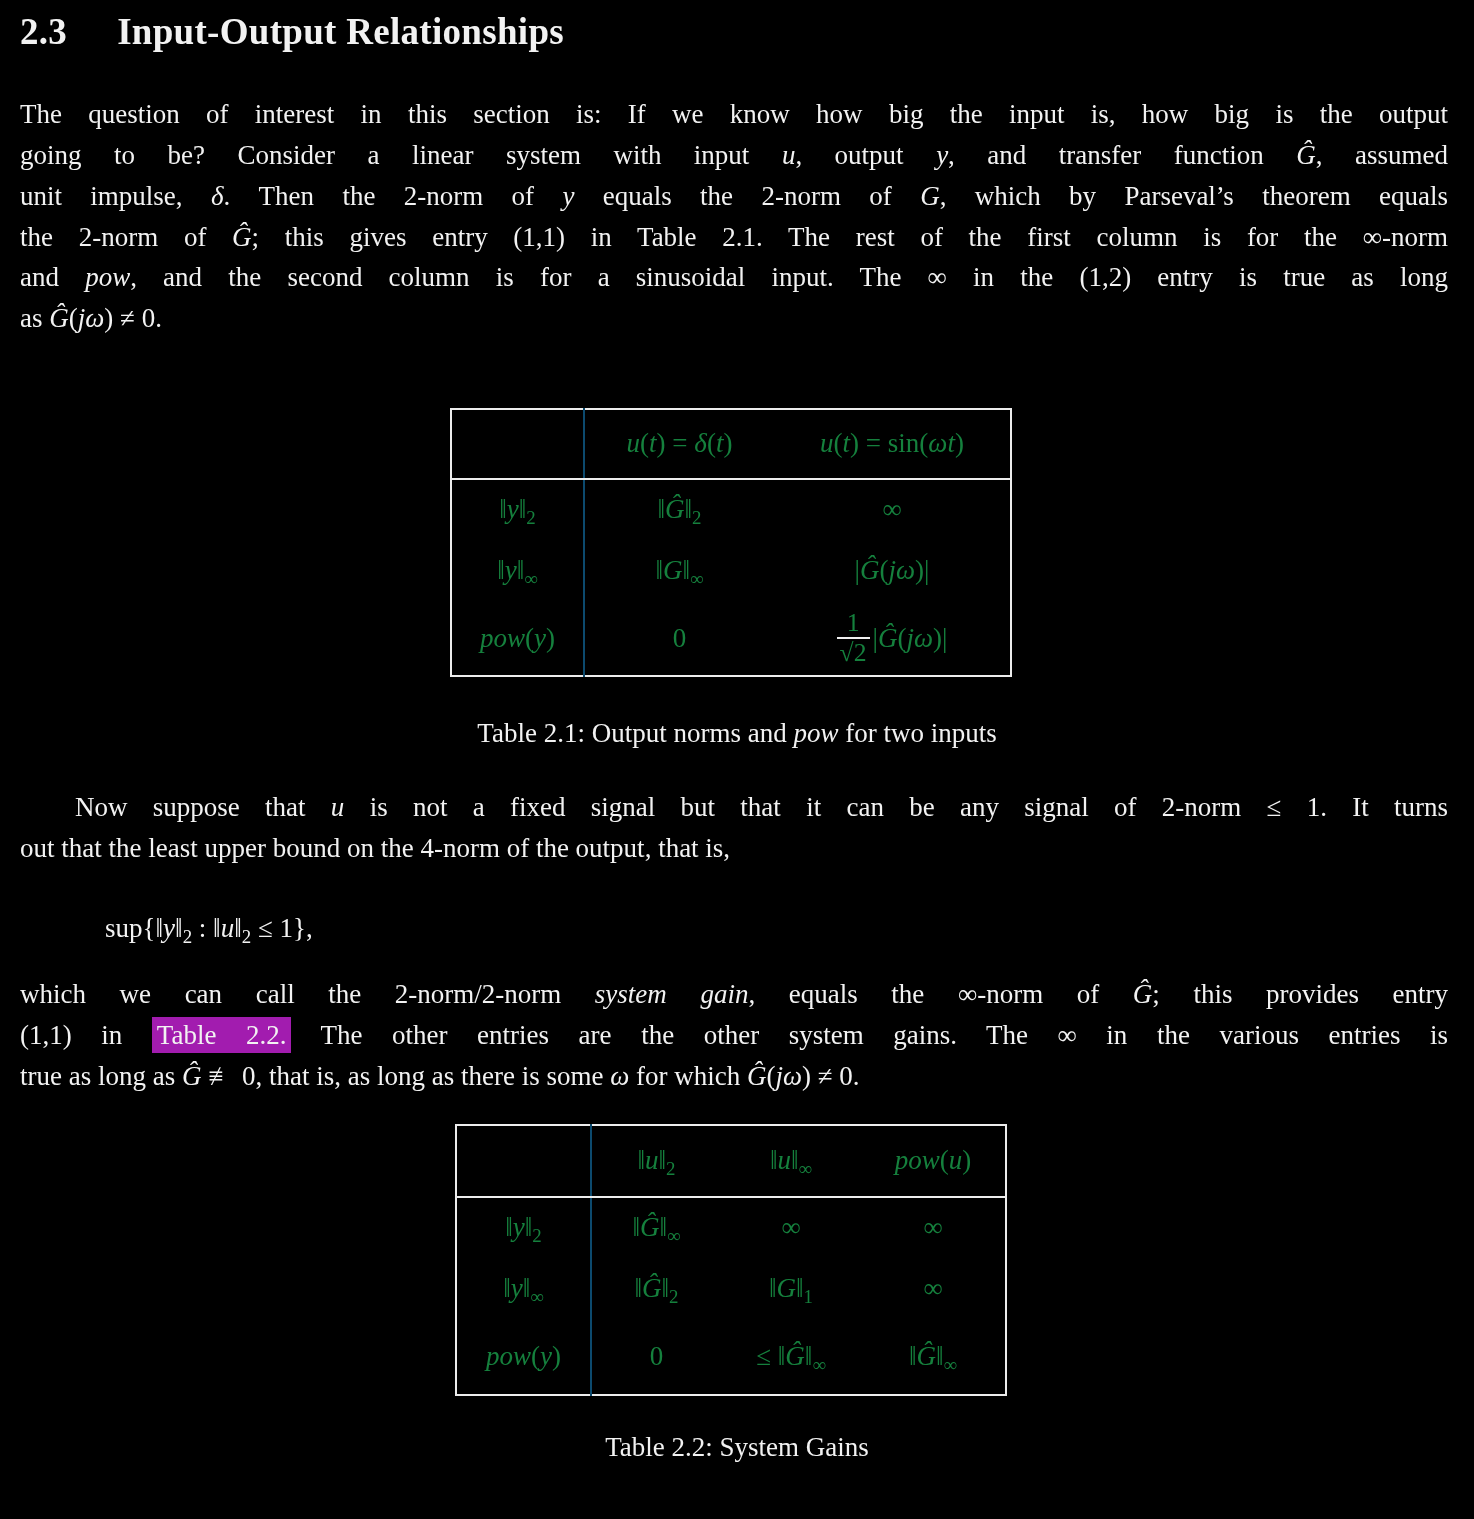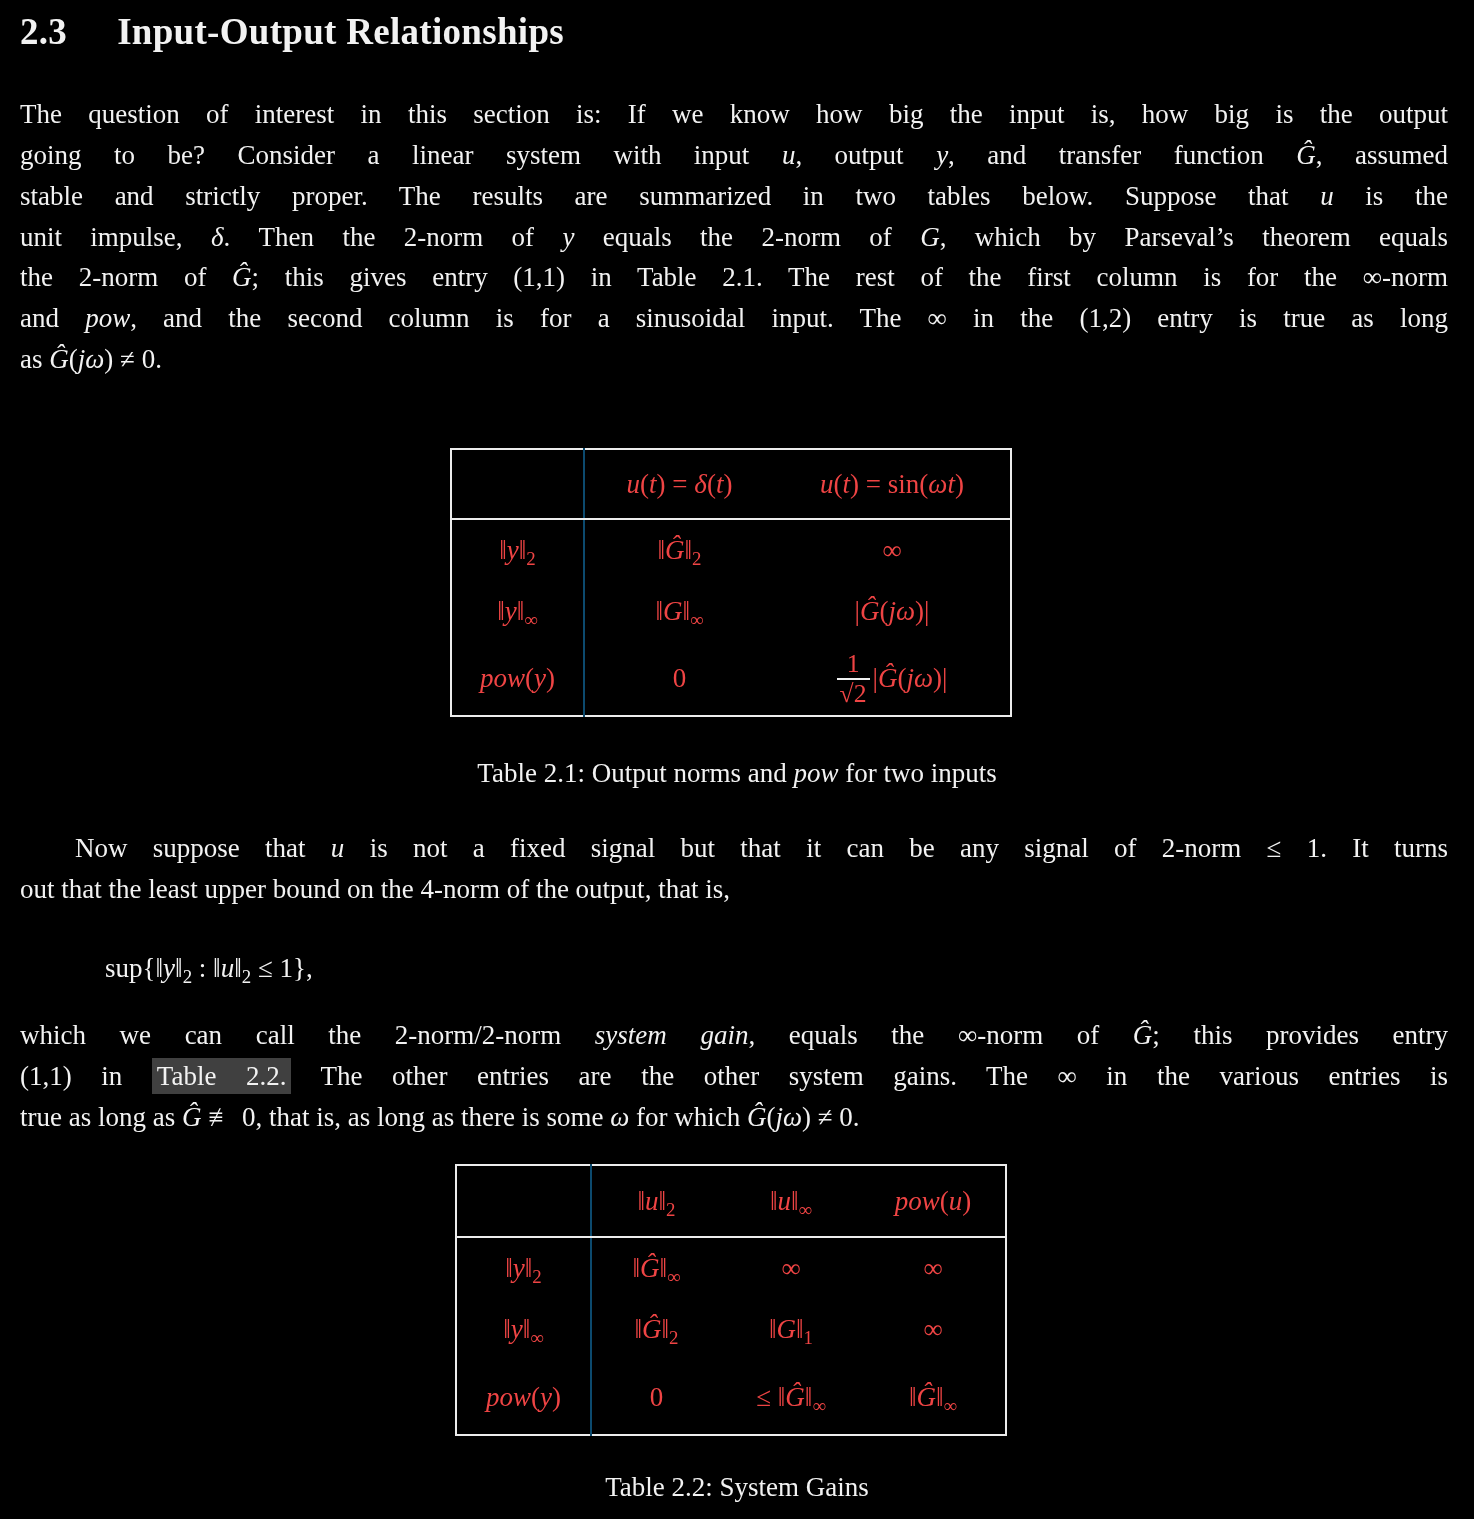--- a/index.html
+++ b/index.html
@@ -45,21 +45,21 @@
   .equation {
     margin: 39px 0 0 105px;
     line-height: 40.7px;
   }
 
   .twrap21 { margin: 69px 0 0 450px; }
   .twrap22 { margin: 27px 0 0 455px; }
   table.mtable {
     border-collapse: collapse;
     border: 2px solid #ececec;
-    color: #ef4444;
+    color: #15803d;
     font-size: 27px;
   }
   table.mtable td {
     padding: 0;
     vertical-align: middle;
   }
   td.rowlabel {
     border-right: 2px solid #0c4a6e;
     text-align: center;
     padding-left: 17px;
@@ -104,37 +104,36 @@
     display: inline-block;
     text-align: center;
     line-height: 1.1;
     font-size: 0.95em;
   }
   .fnum { display: block; padding: 0 3px; }
   .fden { display: block; border-top: 2px solid #f0f0f0; padding: 0 3px; }
 
   
   .link-box {
-    background: #404040;
+    background: #a21caf;
     padding: 3px 5px;
   }
 </style>
 </head>
 <body>
 
 <div class="page">
 
   <h1 class="heading">
     <span class="sec-num">2.3</span><span>Input-Output Relationships</span>
   </h1>
 
   <div class="para p1">
     <div class="jline">The question of interest in this section is: If we know how big the input is, how big is the output</div>
     <div class="jline">going to be? Consider a linear system with input <i>u</i>, output <i>y</i>, and transfer function <i>Ĝ</i>, assumed</div>
-    <div class="jline">stable and strictly proper. The results are summarized in two tables below. Suppose that <i>u</i> is the</div>
     <div class="jline">unit impulse, <i>δ</i>. Then the 2-norm of <i>y</i> equals the 2-norm of <i>G</i>, which by Parseval’s theorem equals</div>
     <div class="jline">the 2-norm of <i>Ĝ</i>; this gives entry (1,1) in Table 2.1. The rest of the first column is for the ∞-norm</div>
     <div class="jline">and <i>pow</i>, and the second column is for a sinusoidal input. The ∞ in the (1,2) entry is true as long</div>
     <div class="jlast">as <i>Ĝ</i>(<i>jω</i>) ≠ 0.</div>
   </div>
 
   <div class="twrap21">
     <table class="mtable t21">
       <colgroup>
           <col class="c0">

